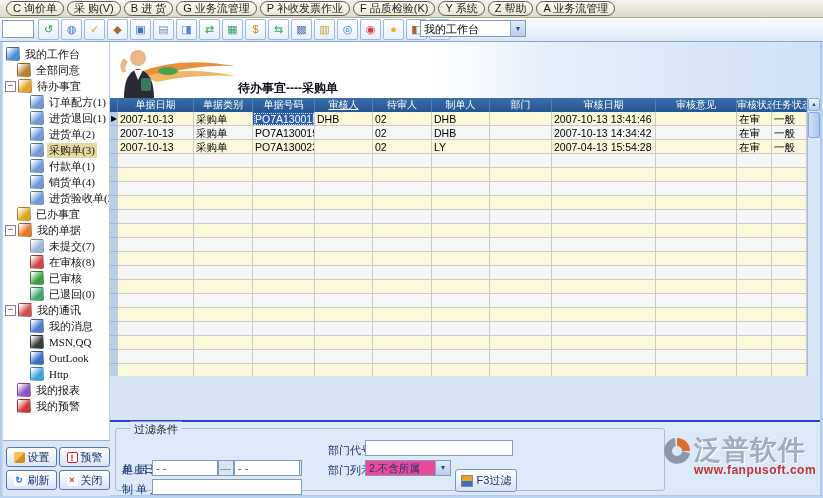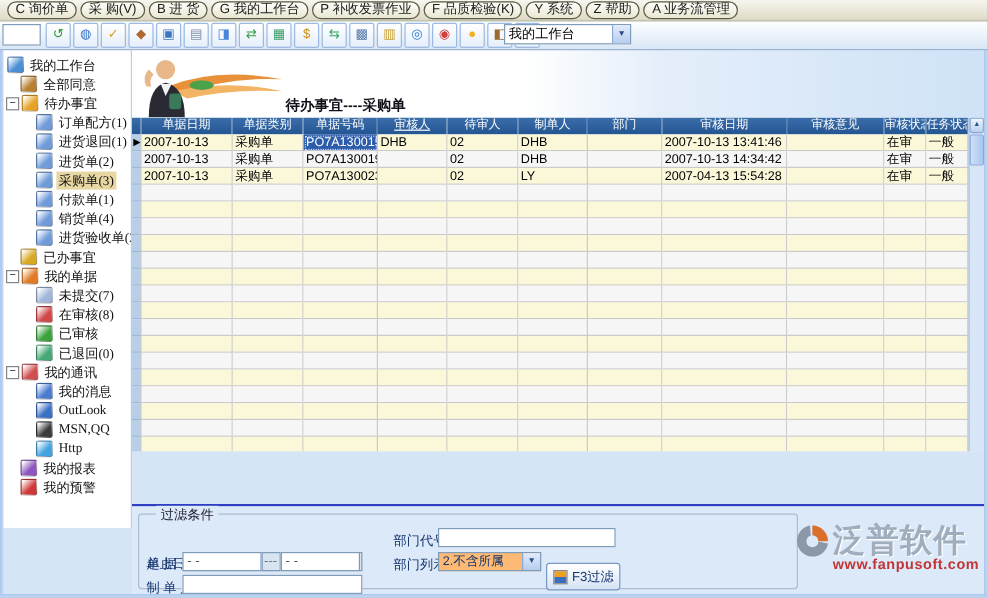--- a/index.html
+++ b/index.html
@@ -71,21 +71,21 @@
     border:1px solid #86a8de;border-radius:2px;box-sizing:border-box;}
   .divider{position:absolute;left:110px;top:420px;width:710px;height:2px;background:#2f3fc4;}
   
   .filter{position:absolute;left:110px;top:422px;width:710px;height:73px;background:#dce9f8;font-size:11px;color:#16356e;}
   .groupbox{position:absolute;left:5px;top:6px;width:548px;height:61px;border:1px solid #aabdd4;border-radius:3px;}
   .gb-label{position:absolute;left:14px;top:0;transform:translateY(-50%);background:#dce9f8;padding:0 4px;color:#223;}
   .f-label{position:absolute;white-space:nowrap;}
   .f-input{position:absolute;height:16px;background:#fff;border:1px solid #7f9db9;box-sizing:border-box;
     font-size:11px;line-height:14px;padding-left:3px;color:#333;}
   .f-input.disabled{background:#d9e4f2;color:#8a96a8;}
-  .f-combo{position:absolute;height:16px;background:#fdba74;border:1px solid #7f9db9;box-sizing:border-box;
+  .f-combo{position:absolute;height:16px;background:#ec4899;border:1px solid #7f9db9;box-sizing:border-box;
     font-size:10.5px;line-height:14px;padding-left:3px;}
   .f-combo .combo-arrow{height:14px;line-height:14px;}
   .f3-btn{position:absolute;left:345px;top:47px;width:60px;height:21px;border:1px solid #7a96c4;border-radius:3px;
     background:linear-gradient(#ffffff,#d5e3f5);display:flex;align-items:center;justify-content:center;gap:4px;cursor:default;}
   .f3-icon{width:12px;height:12px;background:linear-gradient(180deg,#f0a020 50%,#3a6fc0 50%);border:1px solid #888;box-sizing:border-box;}
   
   .logo{position:absolute;left:552px;top:14px;display:flex;align-items:flex-start;gap:2px;}
   .logo-texts{display:flex;flex-direction:column;align-items:flex-start;}
   .logo-name{font-size:27px;font-weight:bold;color:#9fadbd;letter-spacing:1px;line-height:28px;
     text-shadow:1px 1px 0 #ffffff;}
@@ -98,21 +98,21 @@
 </style>
 </head>
 <body>
 
 <div class="app">
 
   <div class="menubar" id="menubar">
       <div class="menu-item">C 询价单</div>
       <div class="menu-item">采 购(V)</div>
       <div class="menu-item">B 进 货</div>
-      <div class="menu-item">G 我的工作台</div>
+      <div class="menu-item">G 业务流管理</div>
       <div class="menu-item">P 补收发票作业</div>
       <div class="menu-item">F 品质检验(K)</div>
       <div class="menu-item">Y 系统</div>
       <div class="menu-item">Z 帮助</div>
       <div class="menu-item">A 业务流管理</div>
     </div>
 
   <div class="toolbar">
     <div class="tb-input"></div>
     <div class="tb-icons" id="tb-icons">
@@ -215,41 +215,59 @@
       <div class="tree-item lv1box">
         <span class="expand-box">−</span>
         <span class="tree-icon" style="background: linear-gradient(135deg, rgb(255, 255, 255) 8%, rgb(207, 79, 79) 60%);"></span>
         <span class="tree-label">我的通讯</span>
       </div>
       <div class="tree-item lv2">
         <span class="tree-icon" style="background: linear-gradient(135deg, rgb(255, 255, 255) 8%, rgb(74, 124, 207) 60%);"></span>
         <span class="tree-label">我的消息</span>
       </div>
       <div class="tree-item lv2">
+        <span class="tree-icon" style="background: linear-gradient(135deg, rgb(255, 255, 255) 8%, rgb(58, 58, 58) 60%);"></span>
+        <span class="tree-label">MSN,QQ</span>
+      </div>
+      <div class="tree-item lv2">
         <span class="tree-icon" style="background: linear-gradient(135deg, rgb(255, 255, 255) 8%, rgb(58, 111, 196) 60%);"></span>
         <span class="tree-label">OutLook</span>
-      </div>
-      <div class="tree-item lv2">
-        <span class="tree-icon" style="background: linear-gradient(135deg, rgb(255, 255, 255) 8%, rgb(58, 58, 58) 60%);"></span>
-        <span class="tree-label">MSN,QQ</span>
       </div>
       <div class="tree-item lv2">
         <span class="tree-icon" style="background: linear-gradient(135deg, rgb(255, 255, 255) 8%, rgb(65, 163, 224) 60%);"></span>
         <span class="tree-label">Http</span>
       </div>
       <div class="tree-item lv1">
         <span class="tree-icon" style="background: linear-gradient(135deg, rgb(255, 255, 255) 8%, rgb(143, 85, 192) 60%);"></span>
         <span class="tree-label">我的报表</span>
       </div>
       <div class="tree-item lv1">
         <span class="tree-icon" style="background: linear-gradient(135deg, rgb(255, 255, 255) 8%, rgb(208, 56, 56) 60%);"></span>
         <span class="tree-label">我的预警</span>
       </div>
     </div>
 
+  <div class="bottomleft" id="blpanel">
+      <div class="bl-btn" style="left: 3px; top: 6px;">
+        <span class="bl-icon icon-settings"></span>
+        <span>设置</span>
+      </div>
+      <div class="bl-btn" style="left: 56px; top: 6px;">
+        <span class="bl-icon icon-alert">!</span>
+        <span>预警</span>
+      </div>
+      <div class="bl-btn" style="left: 3px; top: 29px;">
+        <span class="bl-icon icon-refresh">↻</span>
+        <span>刷新</span>
+      </div>
+      <div class="bl-btn" style="left: 56px; top: 29px;">
+        <span class="bl-icon icon-close">×</span>
+        <span>关闭</span>
+      </div>
+    </div>
 
   <div class="banner">
     <svg width="126" height="56">
       <rect x="0" y="0" width="126" height="56" fill="#ffffff"></rect>
       <path d="M30 30 Q 70 14 125 24 Q 80 22 42 36 Z" fill="#e8913a"></path>
       <path d="M34 34 Q 80 24 125 34 Q 84 32 46 40 Z" fill="#f2b465"></path>
       <ellipse cx="58" cy="29" rx="10" ry="4" fill="#4aa34a"></ellipse>
       <circle cx="28" cy="16" r="8" fill="#e8b88a"></circle>
       <path d="M14 56 Q 14 30 28 27 Q 44 30 44 56 Z" fill="#2a2a34"></path>
       <path d="M24 28 L28 38 L33 28 Z" fill="#f2f2f2"></path>

